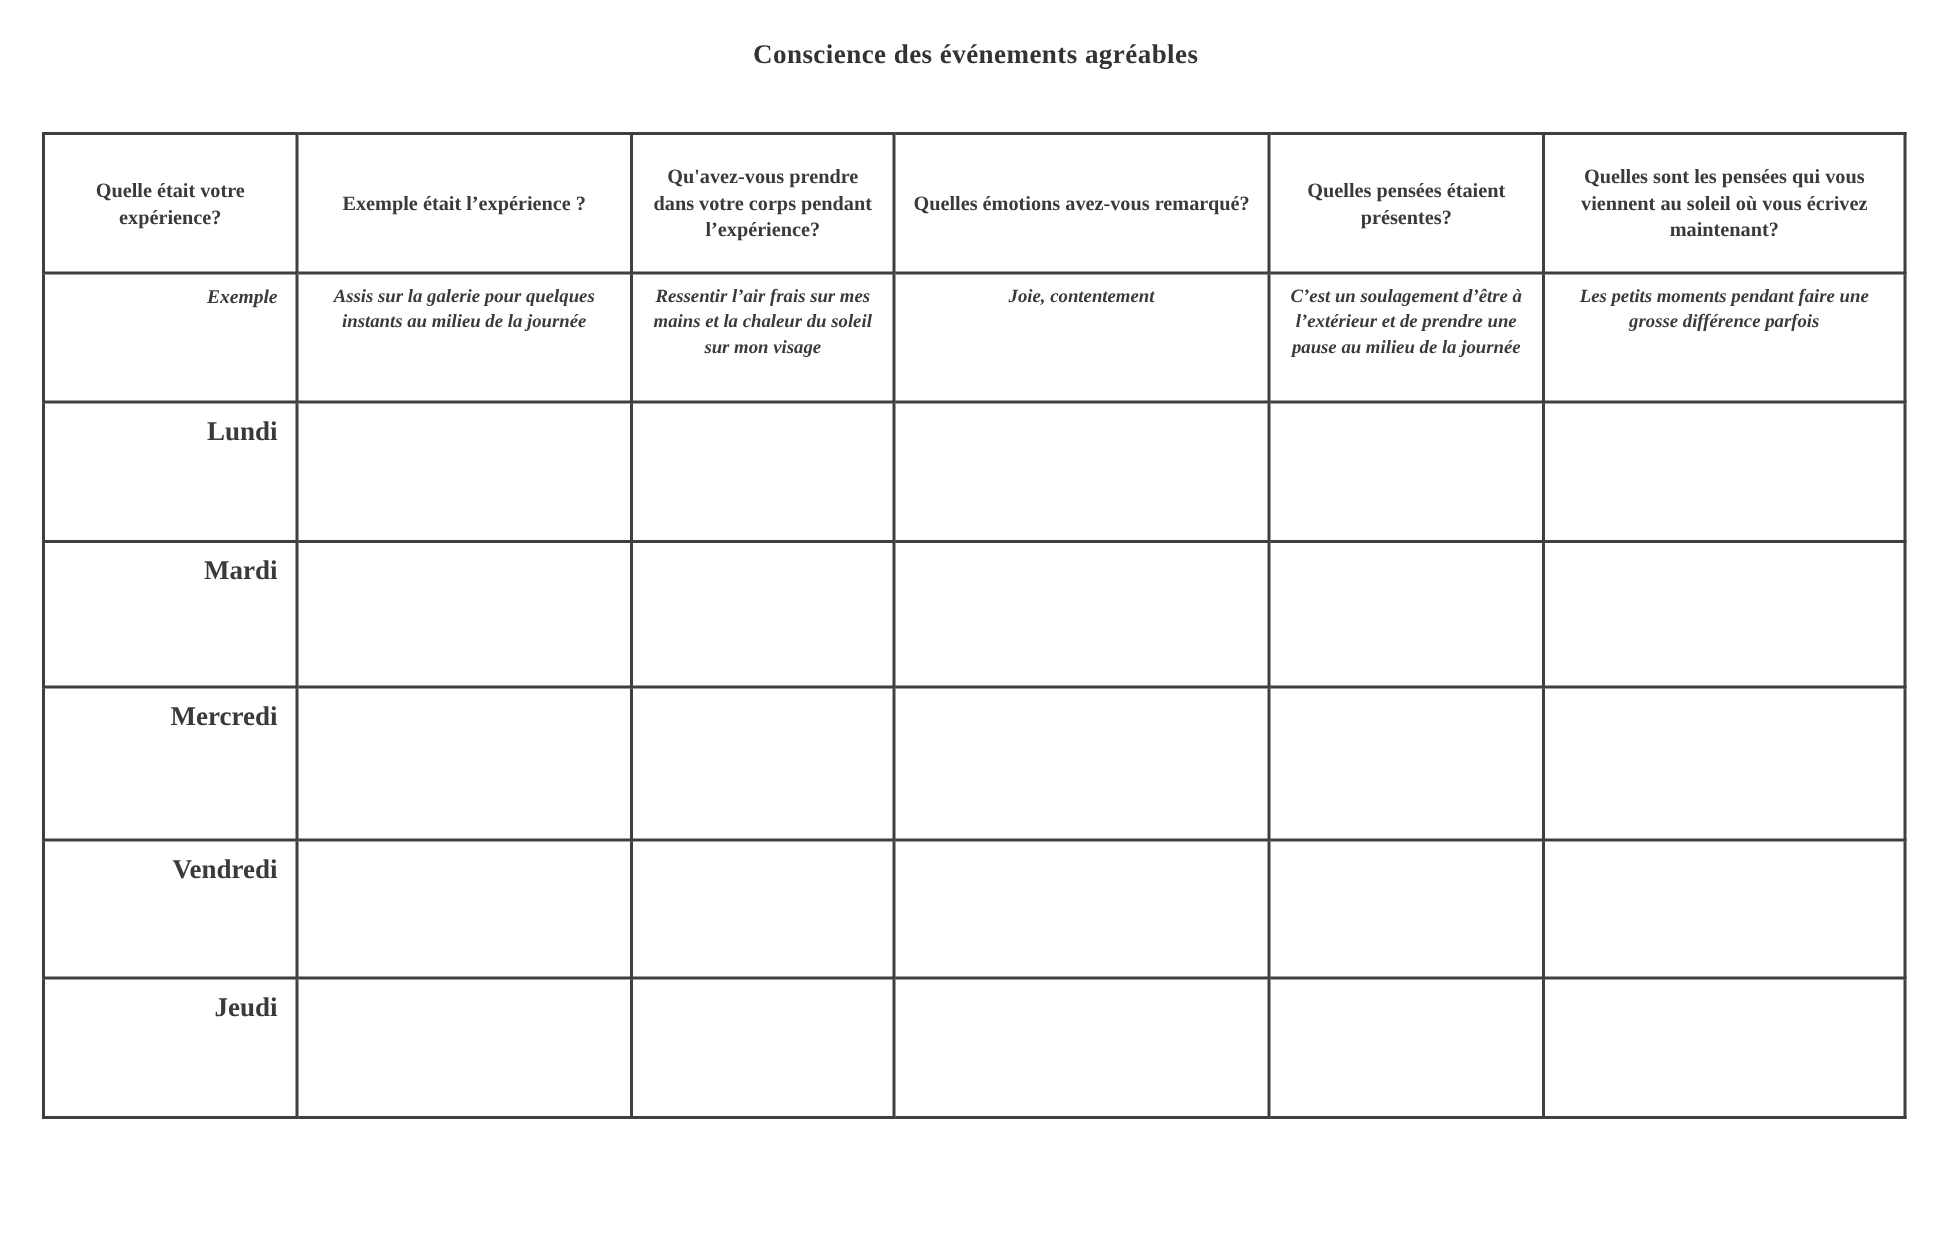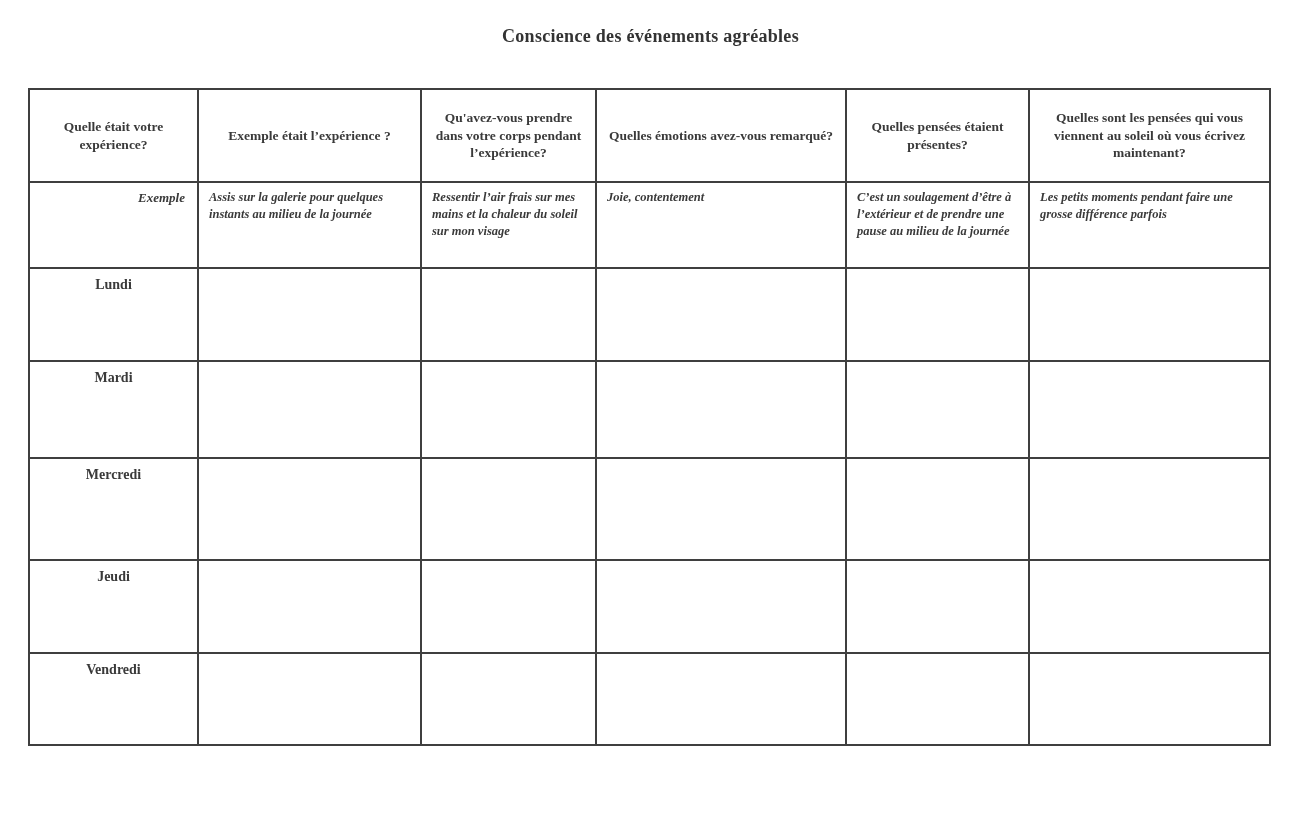--- a/index.html
+++ b/index.html
@@ -57,28 +57,29 @@
     font-style: italic;
     font-weight: 600;
     text-align: right;
     vertical-align: top;
     padding: 7px 12px;
   }
   td.example-cell {
     font-size: 12.5px;
     font-style: italic;
     font-weight: 600;
+    text-align: center;
     vertical-align: top;
     line-height: 1.35;
     padding: 6px 10px;
   }
   td.day-label {
-    font-size: 14px;
+    font-size: 18px;
     font-weight: bold;
-    text-align: center;
+    text-align: right;
     vertical-align: top;
     padding: 8px 12px;
   }
   td.entry-cell {
     background: #ffffff;
   }
 </style>
 </head>
 <body>
 
@@ -135,31 +136,31 @@
 
       <tr style="height:102px">
         <td class="day-label">Mercredi</td>
         <td class="entry-cell"></td>
         <td class="entry-cell"></td>
         <td class="entry-cell"></td>
         <td class="entry-cell"></td>
         <td class="entry-cell"></td>
       </tr>
 
-      <tr style="height:93px">
-        <td class="day-label">Jeudi</td>
+      <tr style="height:92px">
+        <td class="day-label">Vendredi</td>
         <td class="entry-cell"></td>
         <td class="entry-cell"></td>
         <td class="entry-cell"></td>
         <td class="entry-cell"></td>
         <td class="entry-cell"></td>
       </tr>
 
-      <tr style="height:92px">
-        <td class="day-label">Vendredi</td>
+      <tr style="height:93px">
+        <td class="day-label">Jeudi</td>
         <td class="entry-cell"></td>
         <td class="entry-cell"></td>
         <td class="entry-cell"></td>
         <td class="entry-cell"></td>
         <td class="entry-cell"></td>
       </tr>
 
     </tbody>
   </table>
 

